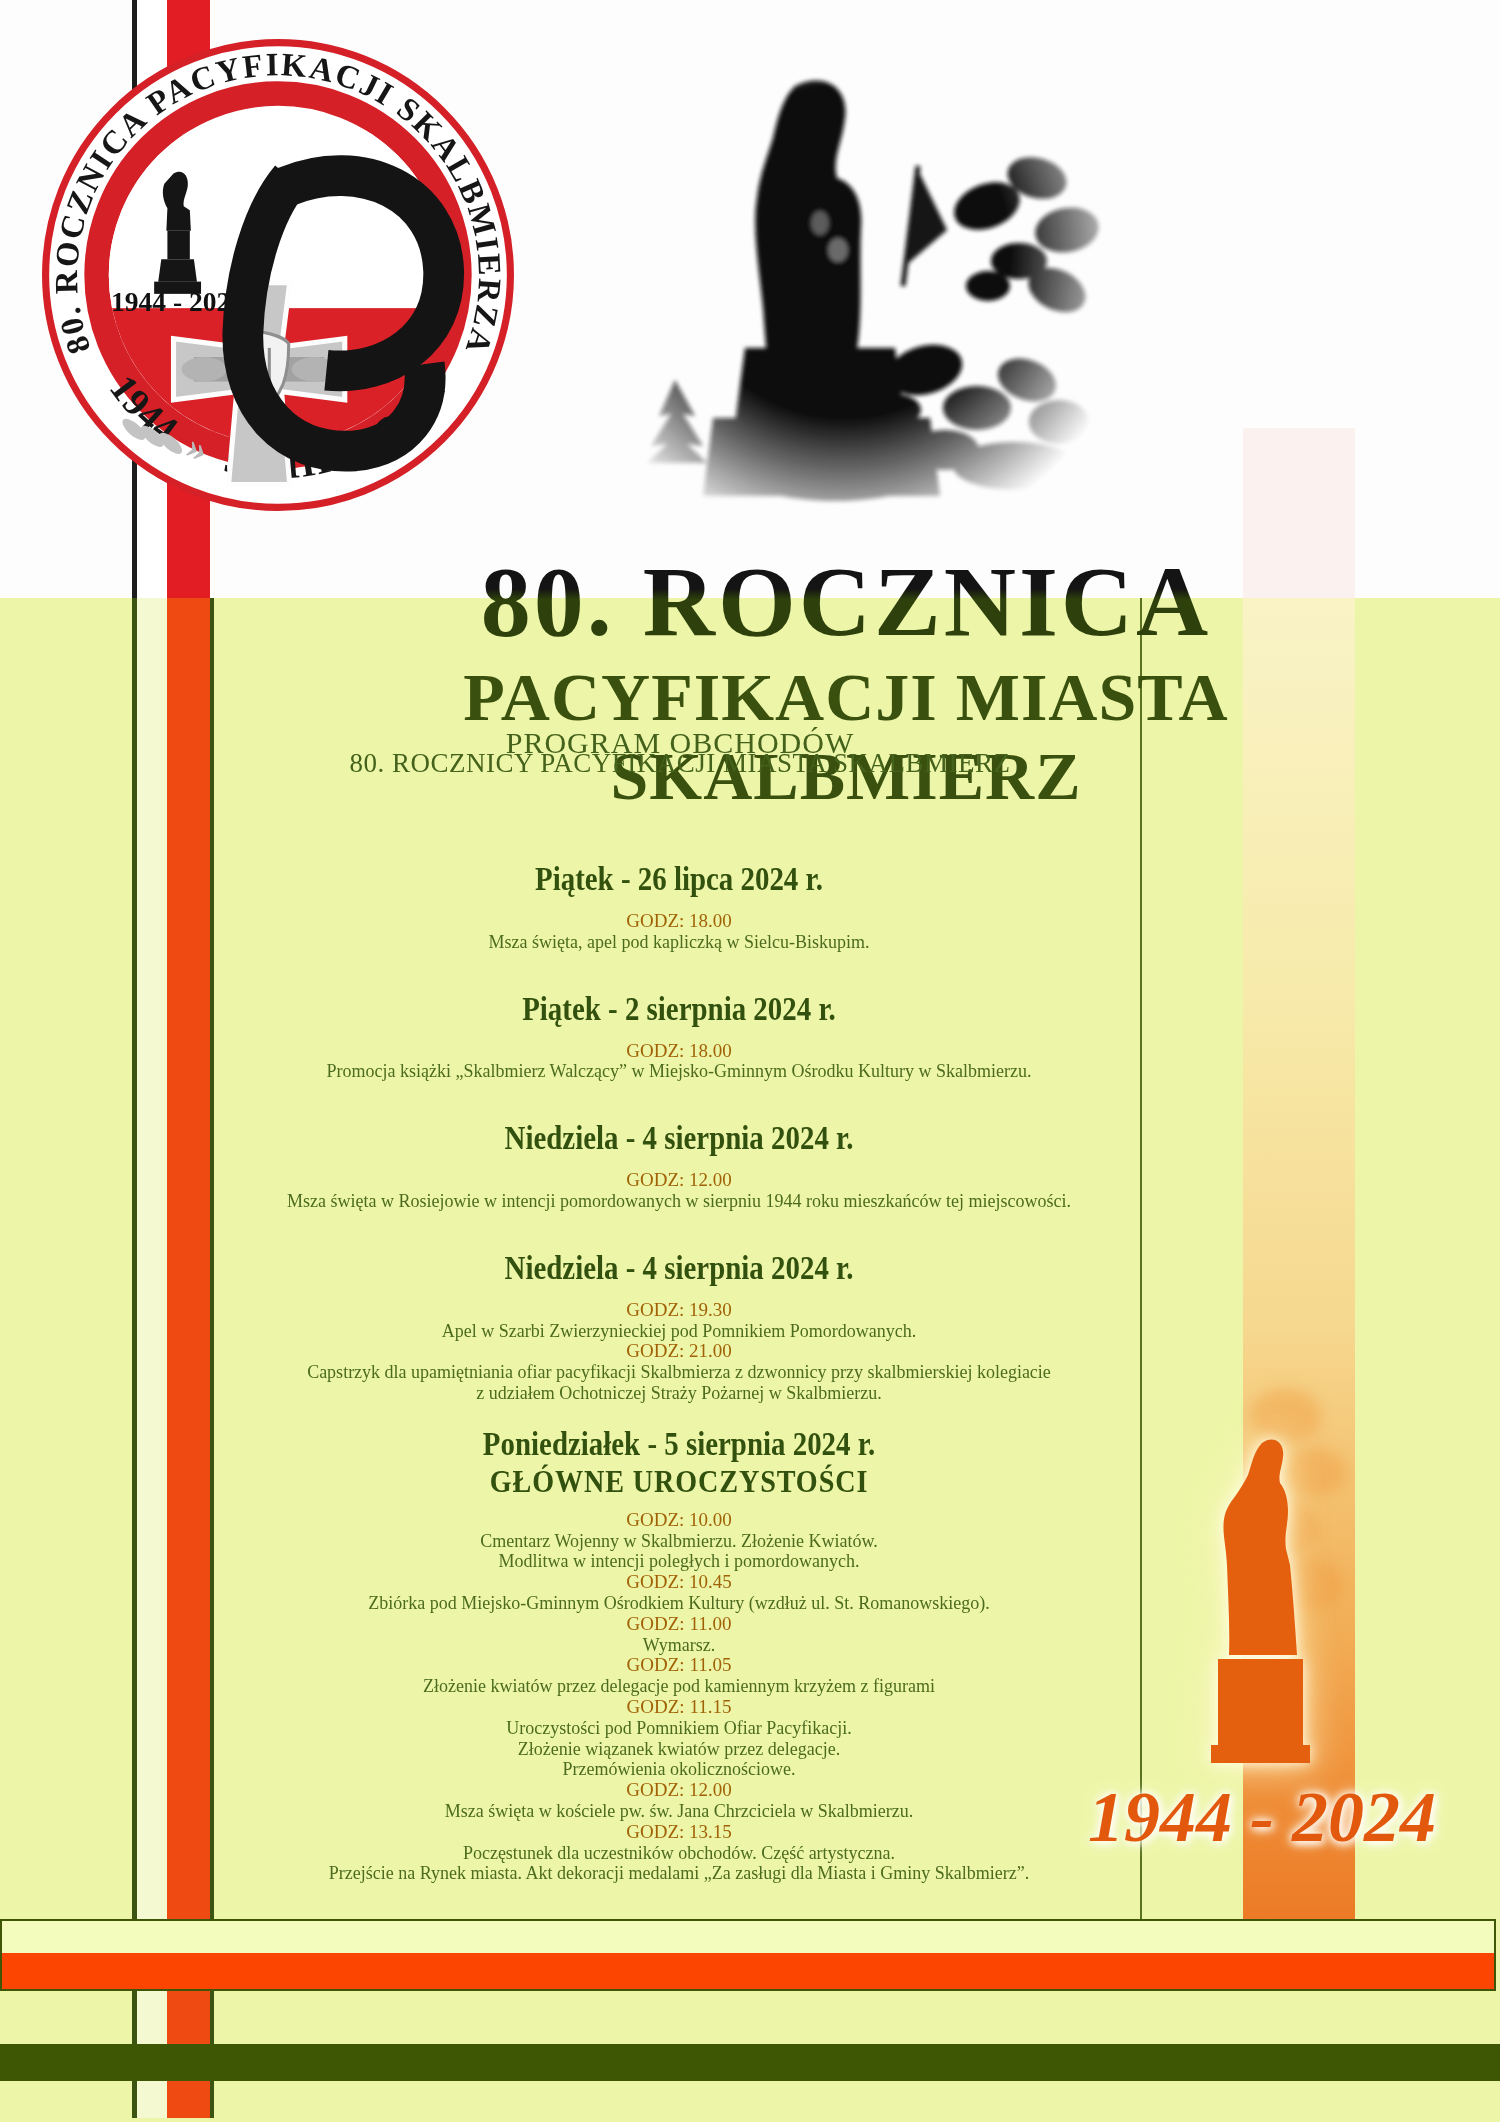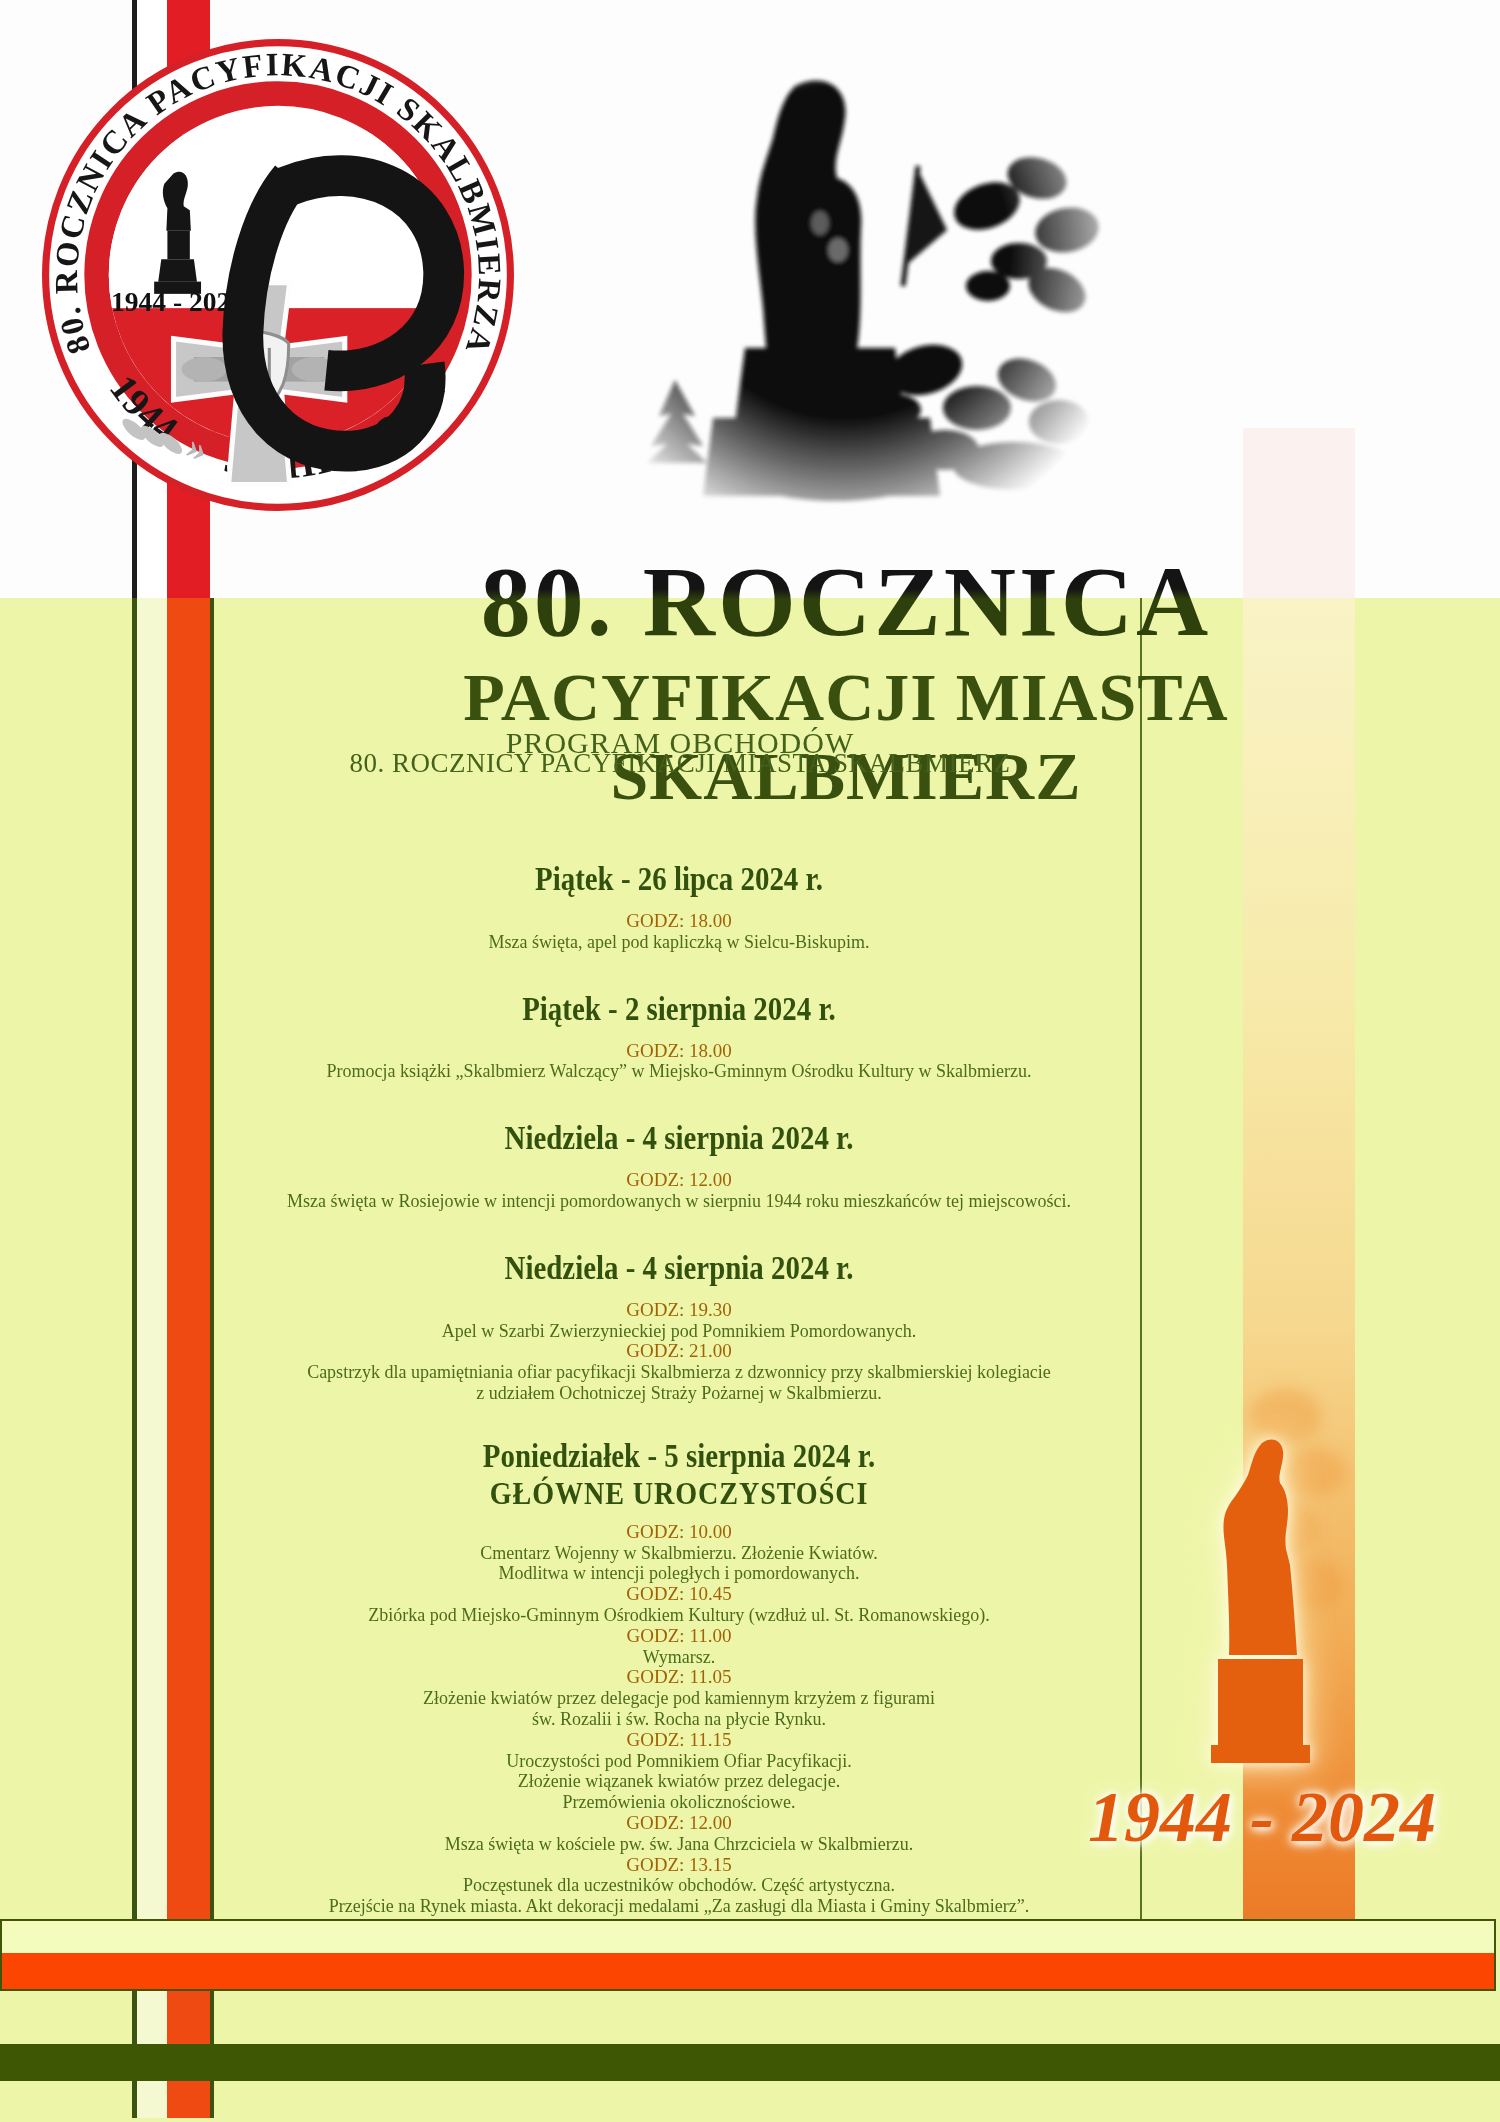--- a/index.html
+++ b/index.html
@@ -50,21 +50,21 @@
     font-size:68px;font-weight:bold;letter-spacing:1px;color:#3a500e;z-index:4;
   }
   .program1{position:absolute;left:180px;top:726px;width:1000px;text-align:center;
     font-size:30px;letter-spacing:1px;color:#44621b;z-index:4;}
   .program2{position:absolute;left:180px;top:748px;width:1000px;text-align:center;
     font-size:27px;letter-spacing:.5px;color:#44621b;z-index:4;}
   
   .schedule{position:absolute;left:215px;top:843px;width:928px;z-index:4;text-align:center;}
   .section{margin-top:36px;}
   .section:first-child{margin-top:16px;}
-  .section:last-child{margin-top:32px;}
+  .section:last-child{margin-top:20px;}
   .heading{
     font-size:34px;font-weight:bold;line-height:40px;color:#33510e;
     transform:scaleX(.85);
   }
   .subheading{
     font-size:32px;font-weight:bold;line-height:34px;color:#33510e;
     letter-spacing:1px;transform:scaleX(.88);
   }
   .sec-items{margin-top:12px;}
   .time{font-size:19px;font-weight:normal;line-height:20.8px;color:#a16207;}
@@ -268,21 +268,20 @@
         <div class="sec-items">
           <div class="time">GODZ: 10.00</div>
           <div class="line">Cmentarz Wojenny w Skalbmierzu. Złożenie Kwiatów.</div>
           <div class="line">Modlitwa w intencji poległych i pomordowanych.</div>
           <div class="time">GODZ: 10.45</div>
           <div class="line">Zbiórka pod Miejsko-Gminnym Ośrodkiem Kultury (wzdłuż ul. St. Romanowskiego).</div>
           <div class="time">GODZ: 11.00</div>
           <div class="line">Wymarsz.</div>
           <div class="time">GODZ: 11.05</div>
           <div class="line">Złożenie kwiatów przez delegacje pod kamiennym krzyżem z figurami</div>
-          <div class="line">św. Rozalii i św. Rocha na płycie Rynku.</div>
           <div class="time">GODZ: 11.15</div>
           <div class="line">Uroczystości pod Pomnikiem Ofiar Pacyfikacji.</div>
           <div class="line">Złożenie wiązanek kwiatów przez delegacje.</div>
           <div class="line">Przemówienia okolicznościowe.</div>
           <div class="time">GODZ: 12.00</div>
           <div class="line">Msza święta w kościele pw. św. Jana Chrzciciela w Skalbmierzu.</div>
           <div class="time">GODZ: 13.15</div>
           <div class="line">Poczęstunek dla uczestników obchodów. Część artystyczna.</div>
           <div class="line">Przejście na Rynek miasta. Akt dekoracji medalami „Za zasługi dla Miasta i Gminy Skalbmierz”.</div>
         </div>

